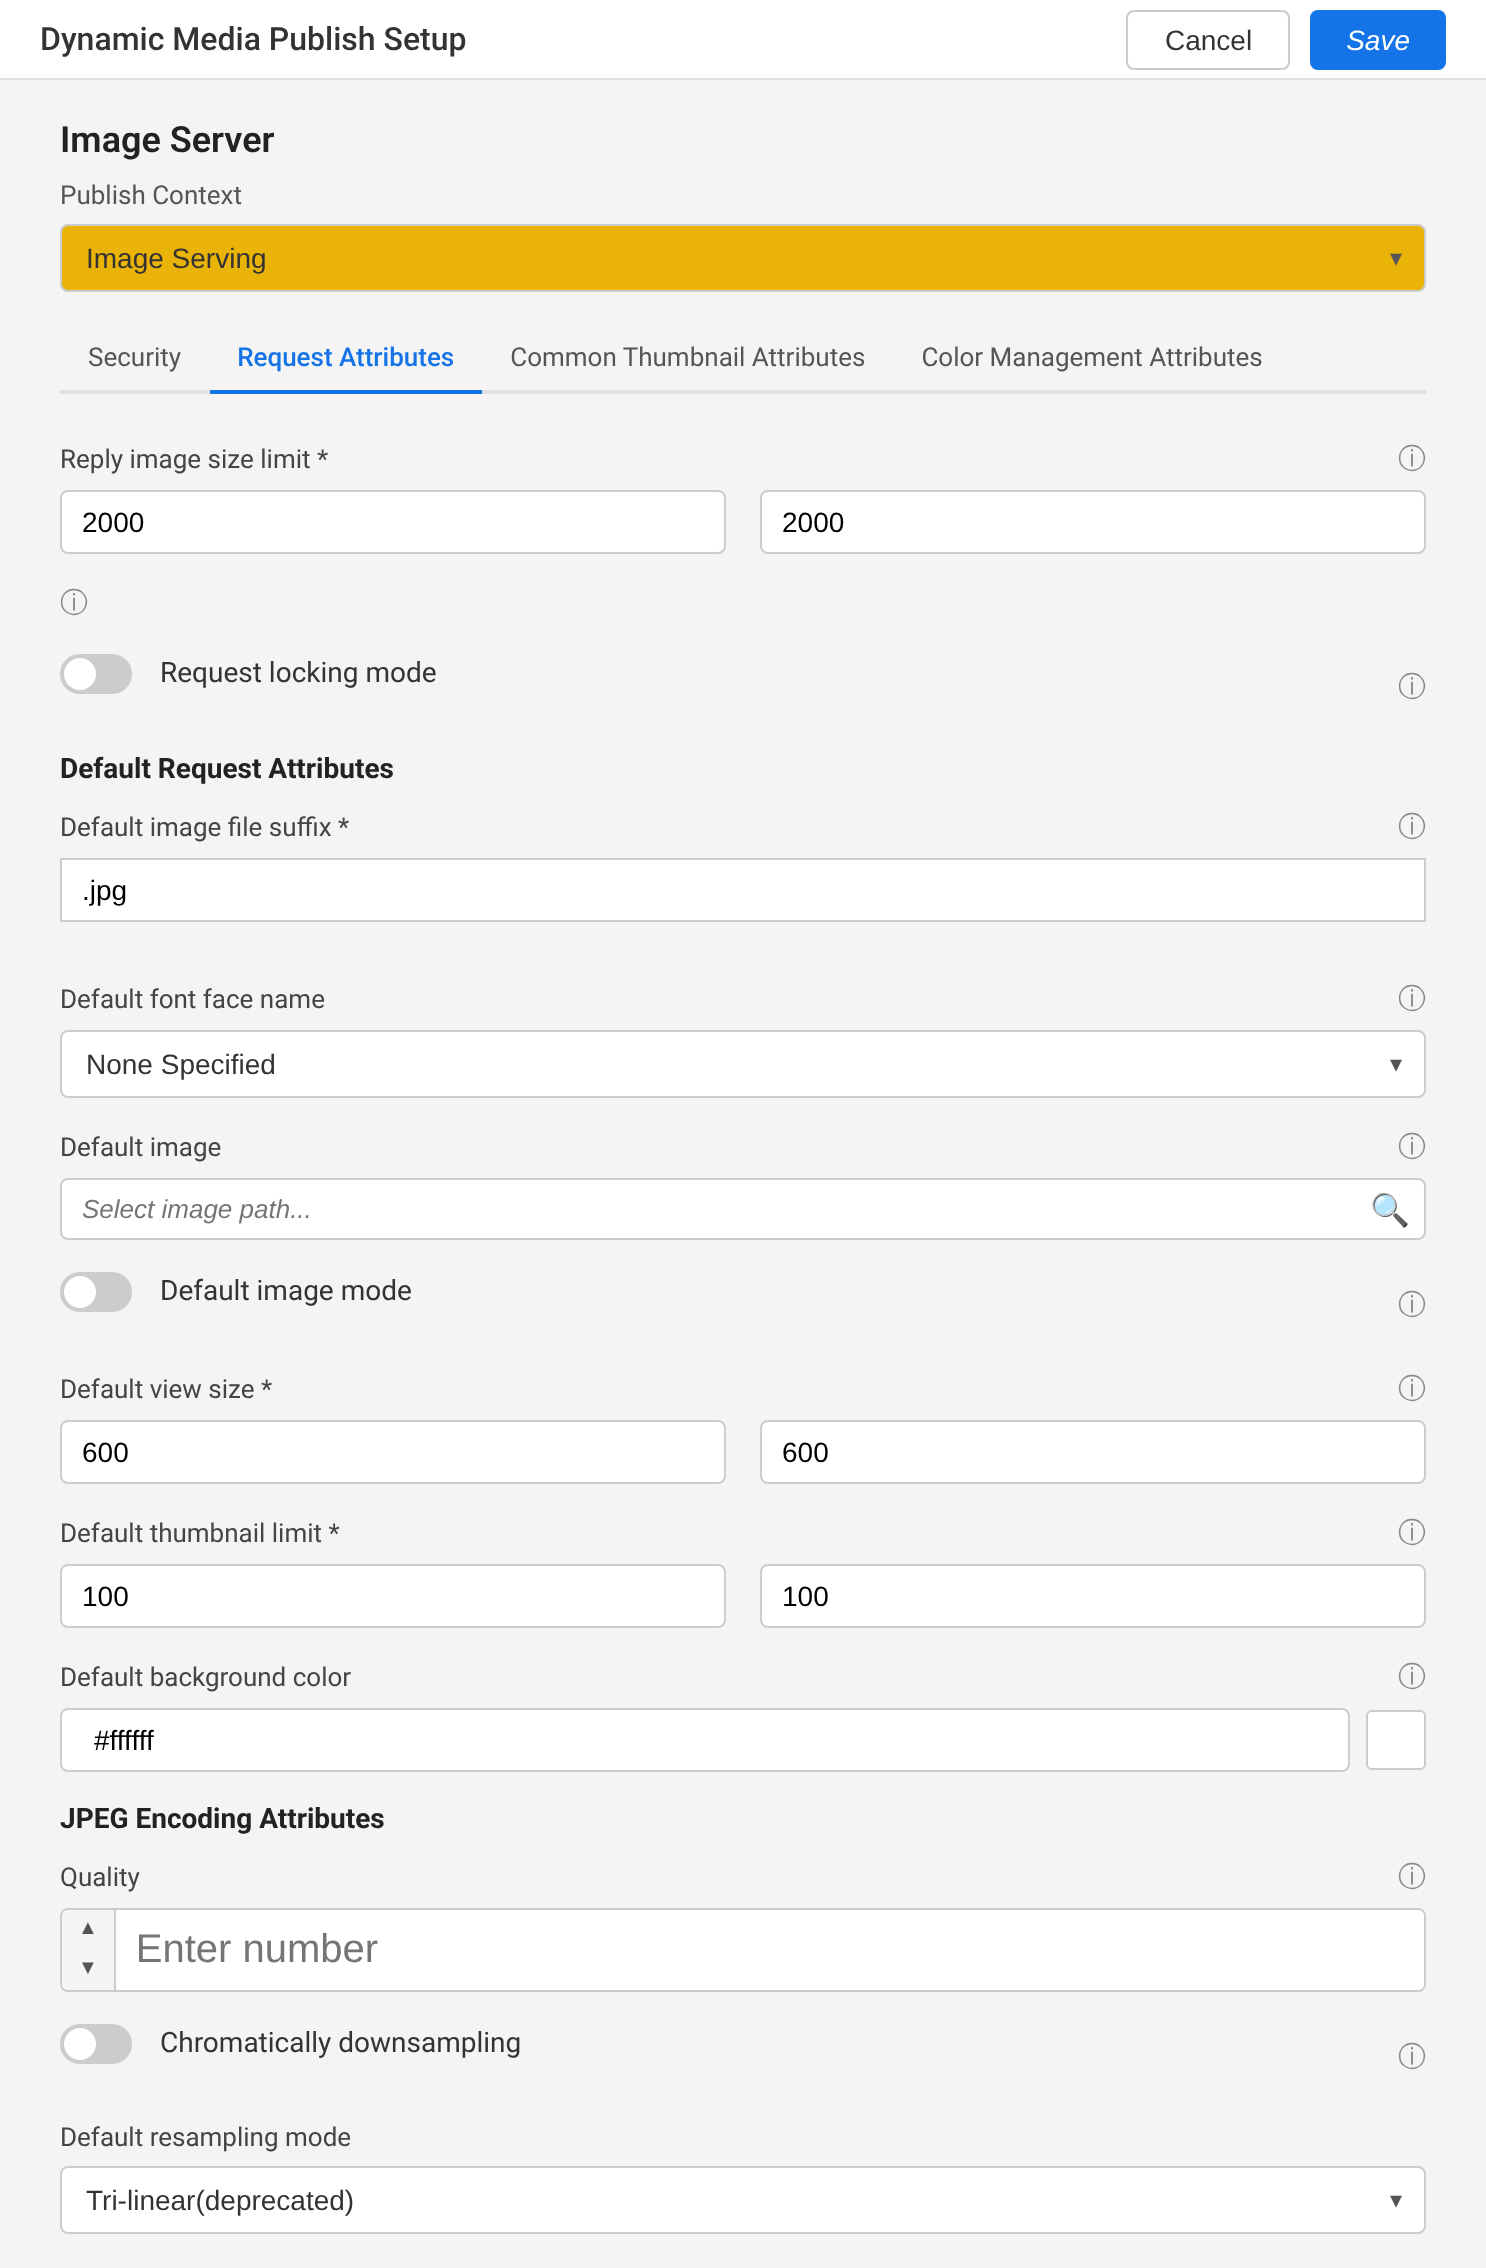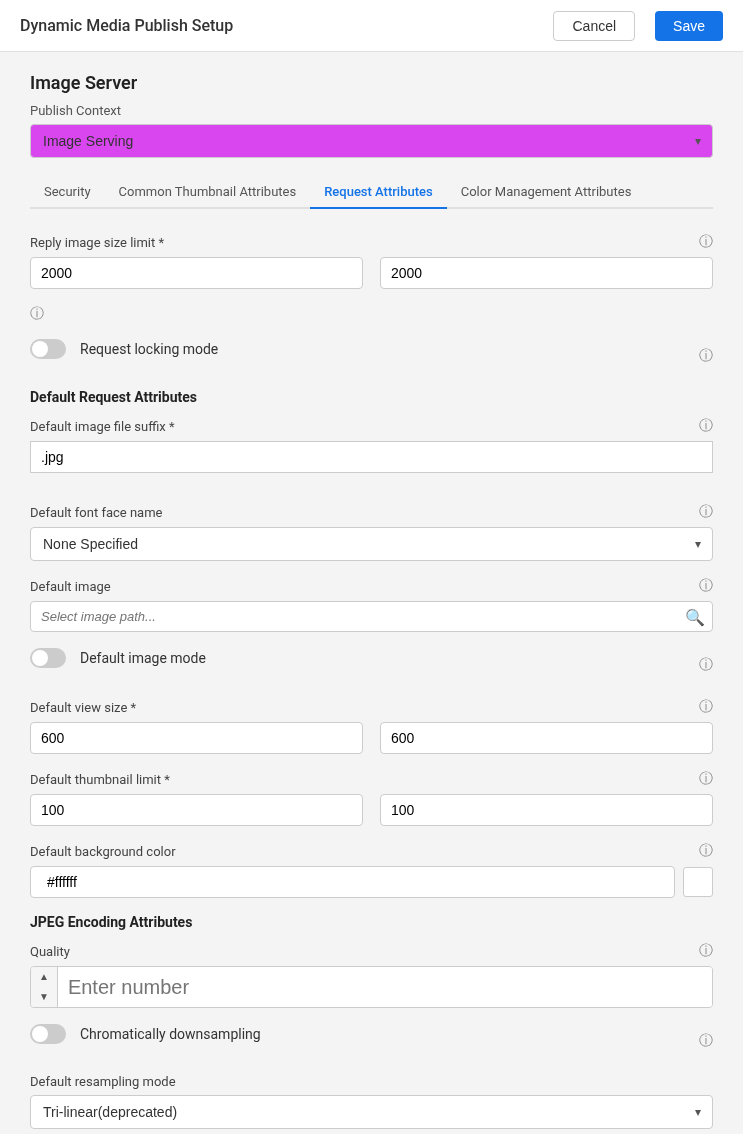--- a/index.html
+++ b/index.html
@@ -6,52 +6,53 @@
     body {
       font-family: -apple-system, BlinkMacSystemFont, 'Segoe UI', Roboto, sans-serif;
       background: #f4f4f4;
       color: #333;
       font-size: 14px;
     }
     .top-bar {
       background: #fff;
       border-bottom: 1px solid #e0e0e0;
       padding: 0 20px;
-      height: 52px;
+      height: 40px;
       display: flex;
       align-items: center;
       justify-content: space-between;
     }
     .top-bar-title {
       font-size: 16px;
       font-weight: 500;
       color: #333;
     }
     .top-bar-actions {
       display: flex;
-      gap: 20px;
+      gap: 10px;
     }
     .btn-cancel {
       background: #fff;
       border: 1px solid #ccc;
       border-radius: 4px;
       padding: 6px 18px;
       cursor: pointer;
       font-size: 14px;
       color: #333;
     }
     .btn-save {
       background: #1473e6;
       border: none;
       border-radius: 4px;
       padding: 6px 18px;
       cursor: pointer;
       font-size: 14px;
       color: #fff;
       font-weight: 500;
+      font-style: italic;
     }
     .content {
       max-width: 743px;
       margin: 0 auto;
       padding: 20px 30px 40px;
     }
     .page-title {
       font-size: 18px;
       font-weight: 600;
       color: #222;
@@ -64,21 +65,21 @@
     }
     .select-wrapper {
       position: relative;
       margin-bottom: 18px;
     }
     .select-wrapper select {
       width: 100%;
       padding: 8px 12px;
       border: 1px solid #ccc;
       border-radius: 4px;
-      background: #d946ef;
+      background: #eab308;
       font-size: 14px;
       appearance: none;
       cursor: pointer;
       color: #333;
     }
     .select-wrapper .chevron {
       position: absolute;
       right: 12px;
       top: 50%;
       transform: translateY(-50%);
@@ -316,22 +317,22 @@
     <select>
       <option>Image Serving</option>
       <option>Image Rendering</option>
       <option>Video</option>
     </select>
     <span class="chevron">▾</span>
   </div>
 
   <div class="tabs">
     <div class="tab">Security</div>
+    <div class="tab active">Request Attributes</div>
     <div class="tab">Common Thumbnail Attributes</div>
-    <div class="tab active">Request Attributes</div>
     <div class="tab">Color Management Attributes</div>
   </div>
 
   <div class="field-group">
     <div class="label-with-info">
       <span class="field-label">Reply image size limit *</span>
       <span class="info-icon">ⓘ</span>
     </div>
     <div class="dual-input">
       <input type="text" value="2000" style="">

